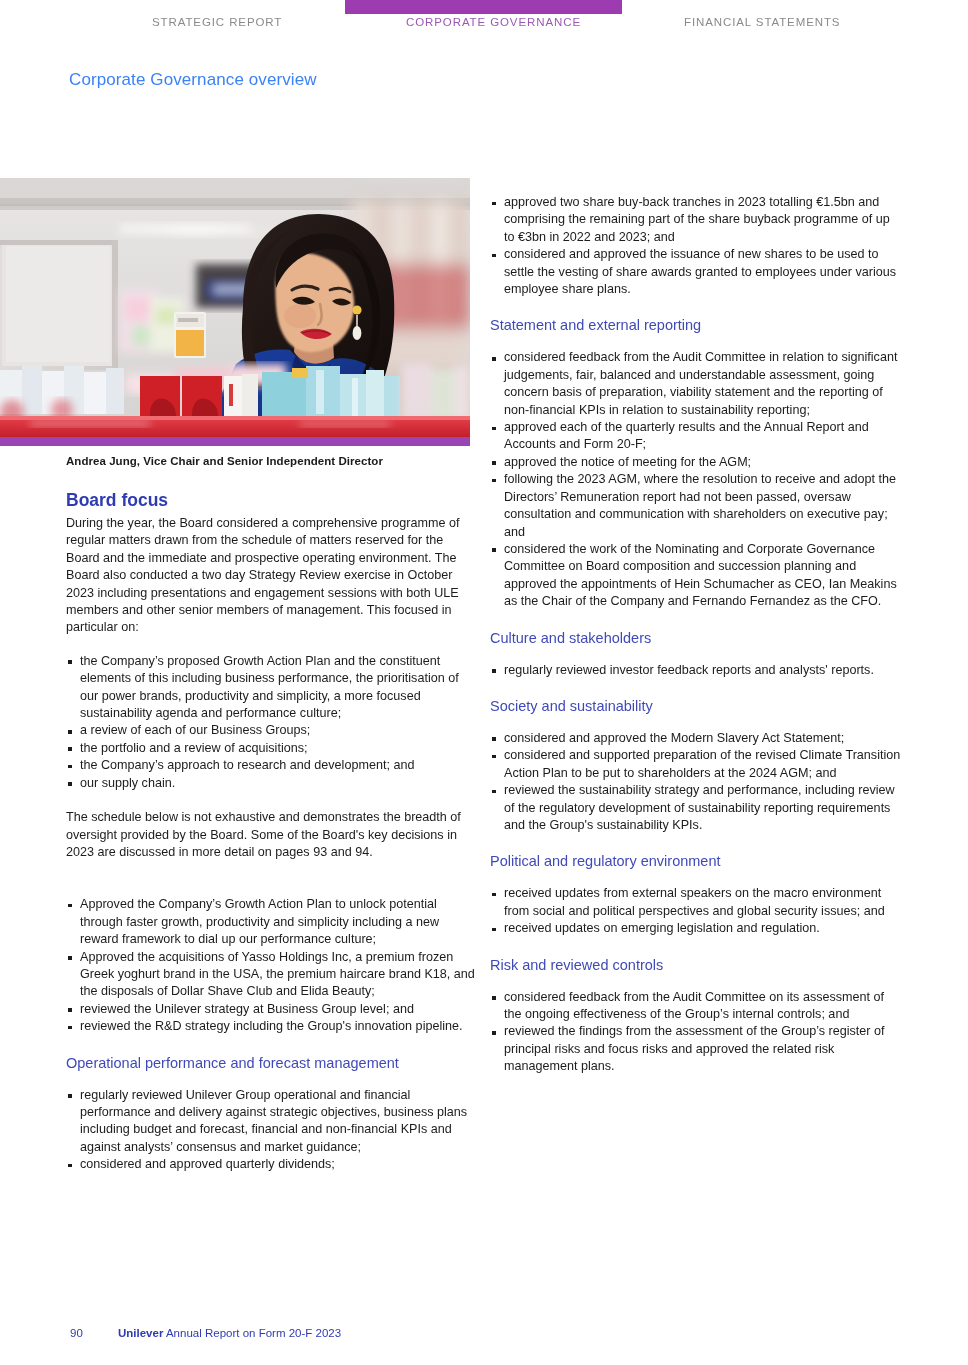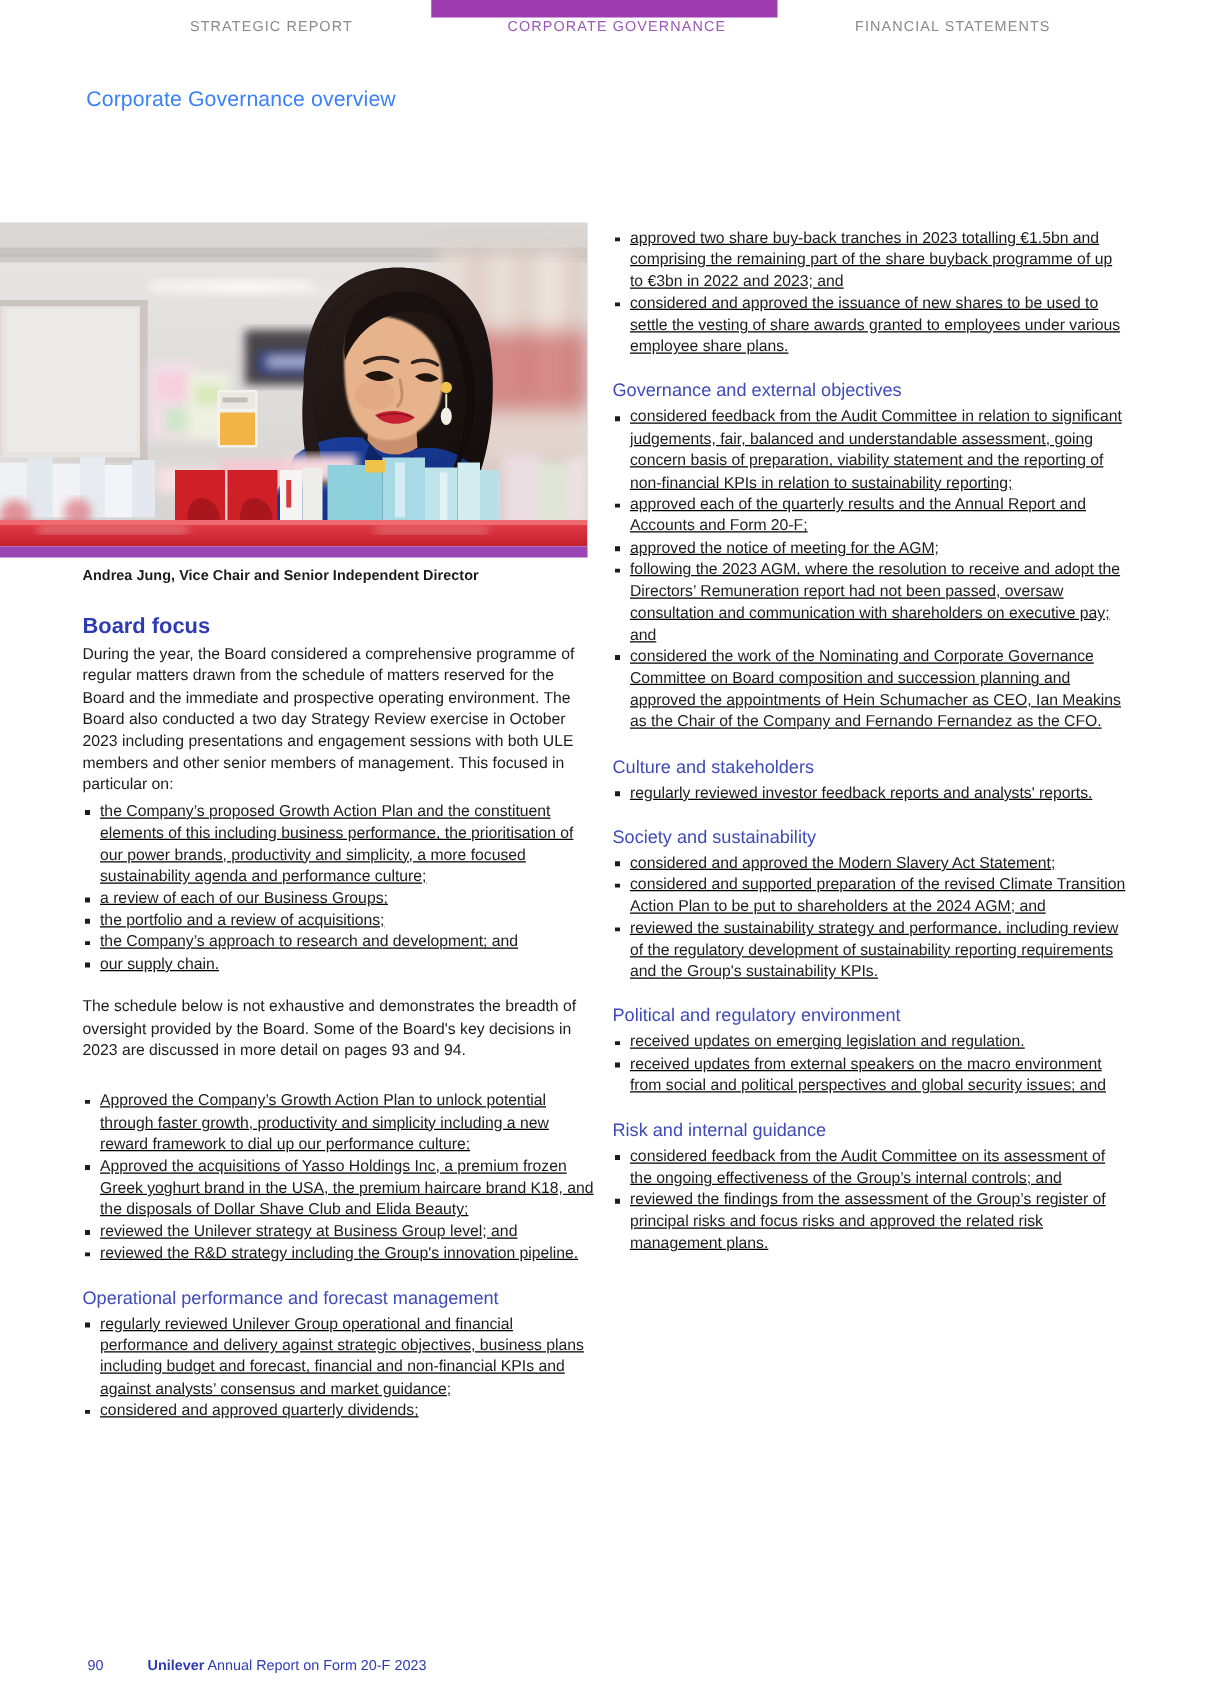--- a/index.html
+++ b/index.html
@@ -61,21 +61,21 @@
     margin: 0 0 4px 0; letter-spacing: 0px;
   }
   h3.sec {
     font-size: 14.5px; font-weight: 400; color: #3f4ab8;
     margin: 0 0 2px 0; letter-spacing: 0px;
   }
   p.body {
     font-size: 12.6px; line-height: 17.4px; color: #1c1c1c;
     margin: 1px 0 0 0;
   }
-  ul.bl { list-style: none; margin: 4px 0 0 0; padding: 0; text-decoration: underline; }
+  ul.bl { list-style: none; margin: 16px 0 0 0; padding: 0; }
   ul.bl li {
     position: relative;
     font-size: 12.6px; line-height: 17.4px; color: #1c1c1c;
     padding-left: 14px; margin: 0;
   }
   ul.bl li::before {
     content: ""; position: absolute; left: 2px; top: 7.5px;
     width: 3.6px; height: 3.6px; background: #1c1c1c;
   }
   .gap-m { height: 16px; }
@@ -327,21 +327,21 @@
 
   <div class="col-right">
 
     <ul class="bl">
       <li>approved two share buy-back tranches in 2023 totalling €1.5bn and comprising the remaining part of the share buyback programme of up to €3bn in 2022 and 2023; and</li>
       <li>considered and approved the issuance of new shares to be used to settle the vesting of share awards granted to employees under various employee share plans.</li>
     </ul>
 
     <div class="gap-l"></div>
 
-    <h3 class="sec">Governance and external objectives</h3>
+    <h3 class="sec">Statement and external reporting</h3>
     <ul class="bl">
       <li>considered feedback from the Audit Committee in relation to significant judgements, fair, balanced and understandable assessment, going concern basis of preparation, viability statement and the reporting of non-financial KPIs in relation to sustainability reporting;</li>
       <li>approved each of the quarterly results and the Annual Report and Accounts and Form 20-F;</li>
       <li>approved the notice of meeting for the AGM;</li>
       <li>following the 2023 AGM, where the resolution to receive and adopt the Directors’ Remuneration report had not been passed, oversaw consultation and communication with shareholders on executive pay; and</li>
       <li>considered the work of the Nominating and Corporate Governance Committee on Board composition and succession planning and approved the appointments of Hein Schumacher as CEO, Ian Meakins as the Chair of the Company and Fernando Fernandez as the CFO.</li>
     </ul>
 
     <div class="gap-l"></div>
 
@@ -356,27 +356,27 @@
     <ul class="bl">
       <li>considered and approved the Modern Slavery Act Statement;</li>
       <li>considered and supported preparation of the revised Climate Transition Action Plan to be put to shareholders at the 2024 AGM; and</li>
       <li>reviewed the sustainability strategy and performance, including review of the regulatory development of sustainability reporting requirements and the Group's sustainability KPIs.</li>
     </ul>
 
     <div class="gap-l"></div>
 
     <h3 class="sec">Political and regulatory environment</h3>
     <ul class="bl">
+      <li>received updates from external speakers on the macro environment from social and political perspectives and global security issues; and</li>
       <li>received updates on emerging legislation and regulation.</li>
-      <li>received updates from external speakers on the macro environment from social and political perspectives and global security issues; and</li>
-    </ul>
-
-    <div class="gap-l"></div>
-
-    <h3 class="sec">Risk and internal guidance</h3>
+    </ul>
+
+    <div class="gap-l"></div>
+
+    <h3 class="sec">Risk and reviewed controls</h3>
     <ul class="bl">
       <li>considered feedback from the Audit Committee on its assessment of the ongoing effectiveness of the Group’s internal controls; and</li>
       <li>reviewed the findings from the assessment of the Group’s register of principal risks and focus risks and approved the related risk management plans.</li>
     </ul>
   </div>
 
   <div class="footer">
     <span class="pno">90</span><span class="brand">Unilever</span><span> Annual Report on Form 20-F 2023</span>
   </div>
 

